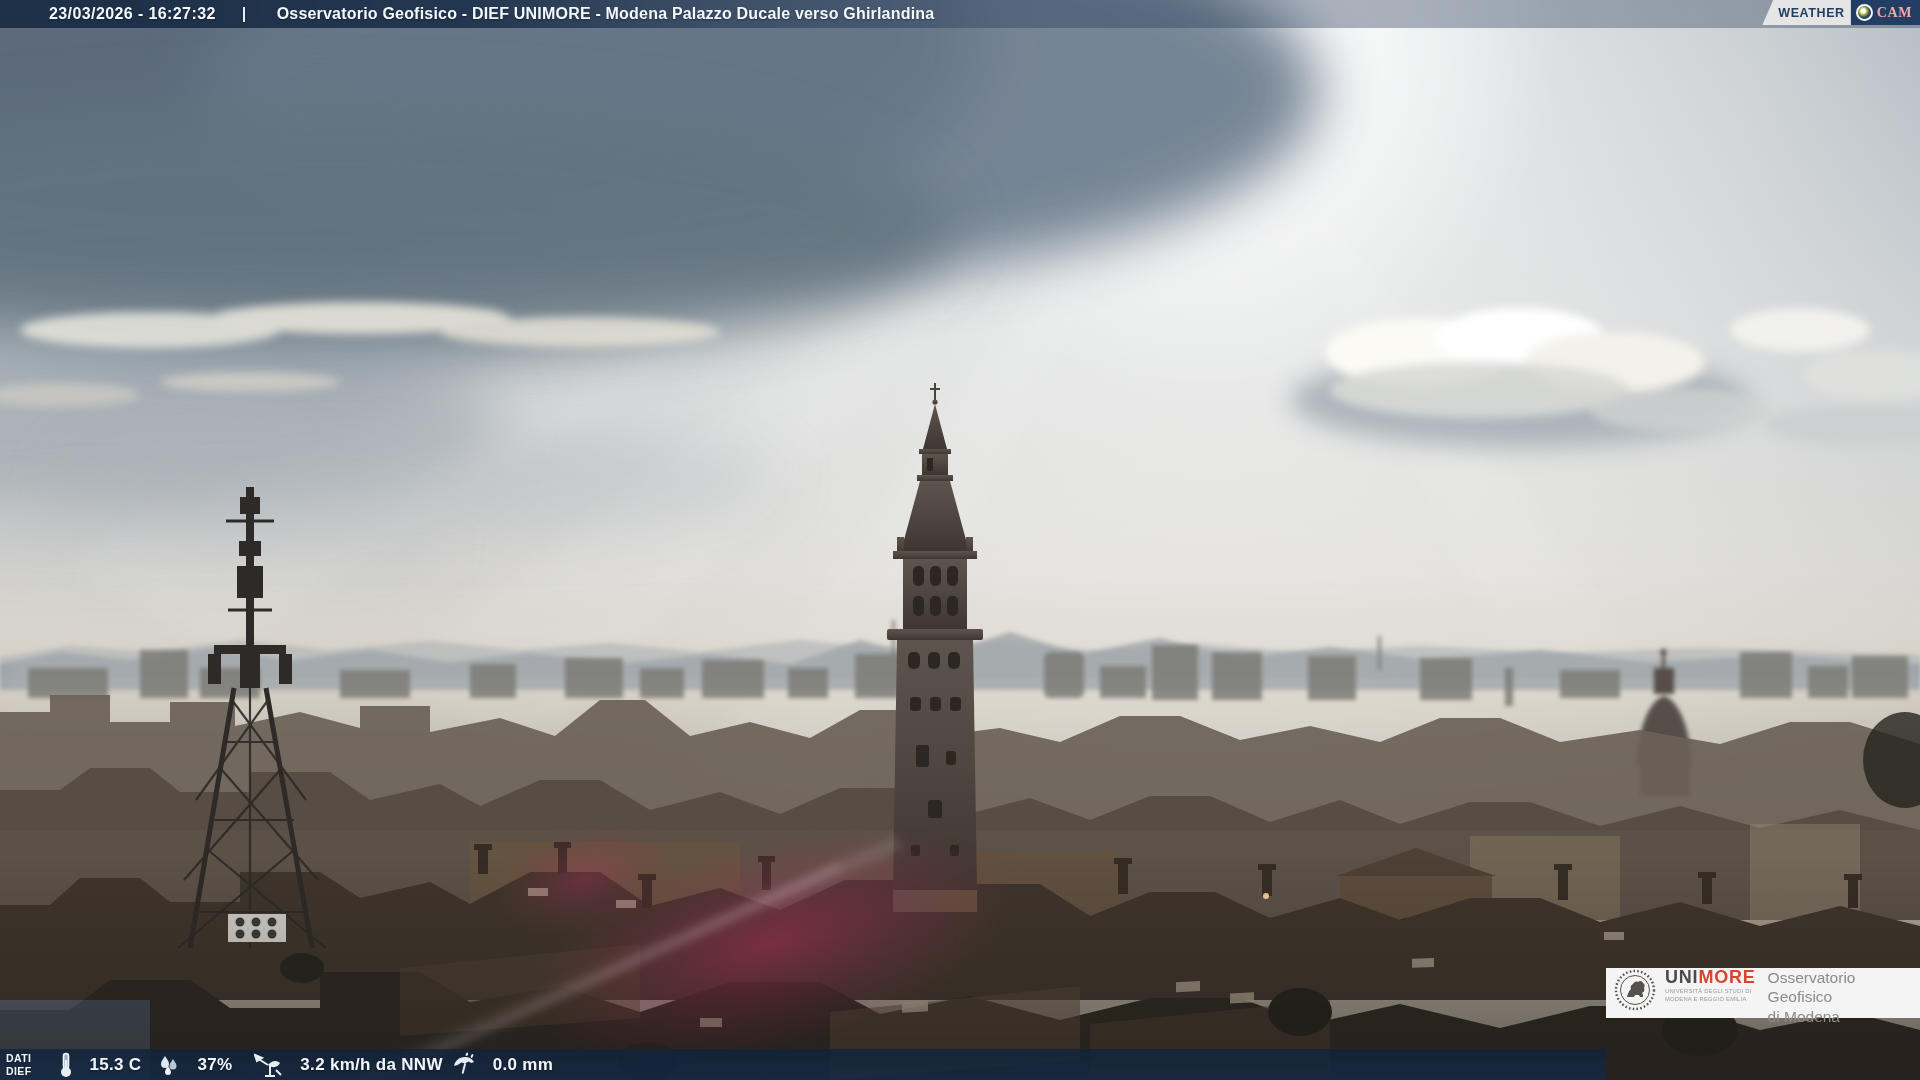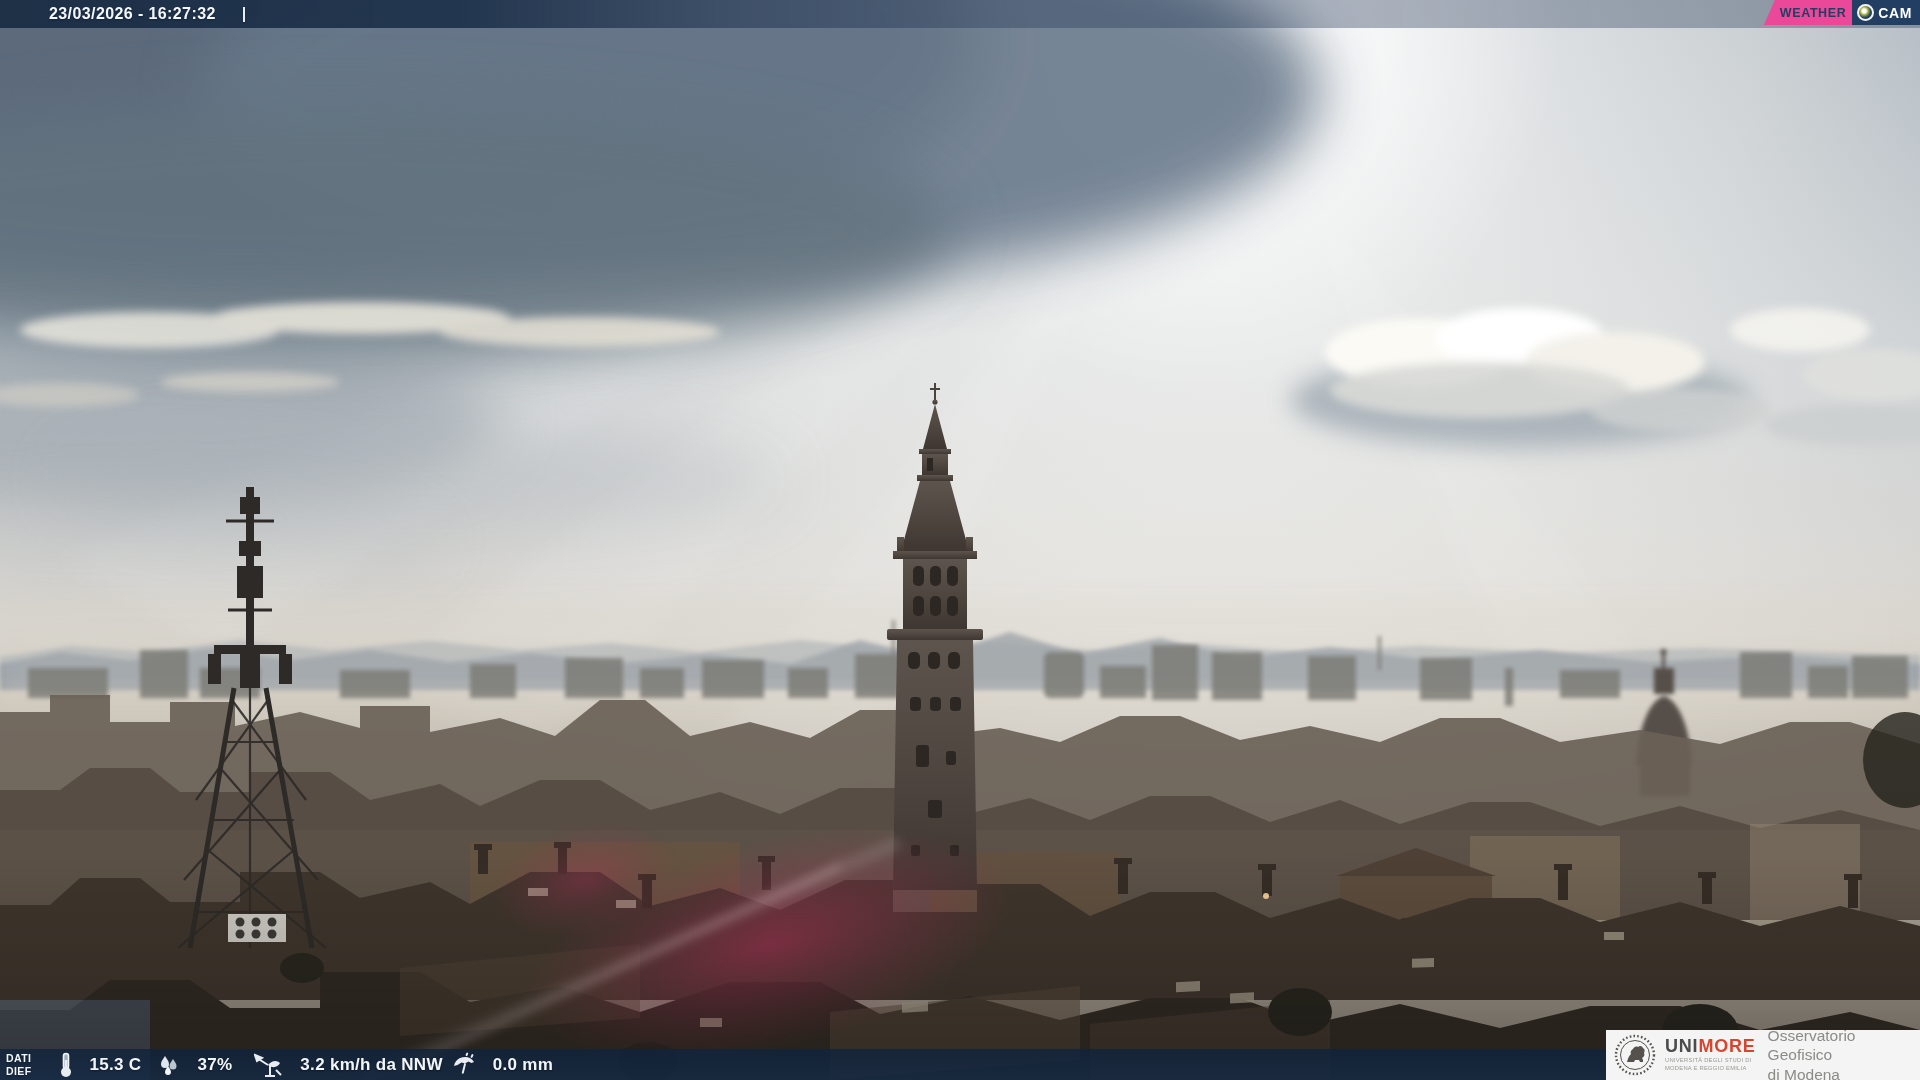--- a/index.html
+++ b/index.html
@@ -23,52 +23,52 @@
   }
   .topbar .dt{margin-left:49px;white-space:nowrap;}
   .topbar .sep{margin:0 30px 0 26px;opacity:.95;}
   .topbar .title{white-space:nowrap;letter-spacing:.2px;}
   
   .wc-chip{
     position:absolute;top:0;right:0;height:25px;display:flex;align-items:stretch;
     cursor:pointer;
   }
   .wc-left{
-    background:#ec4899;display:flex;align-items:center;padding:0 6px 0 16px;
+    background:#e5e5e5;display:flex;align-items:center;padding:0 6px 0 16px;
     clip-path:polygon(11px 0,100% 0,100% 100%,0 100%);
   }
   .wc-weather{color:#223f63;font-size:12.5px;font-weight:bold;letter-spacing:.6px;}
   .wc-right{
     background:#223f63;display:flex;align-items:center;padding:0 8px 0 5px;gap:4px;
   }
   .wc-lens{
     width:13px;height:13px;border-radius:50%;
     background:radial-gradient(circle at 40% 38%, #ffffff 0 18%, #aab43e 34%, #23405f 60%);
     border:2px solid #f2f5f7;box-sizing:content-box;
   }
-  .wc-cam{color:#ffffff;font-size:14px;font-weight:bold;letter-spacing:.6px;}
+  .wc-cam{color:#fca5a5;font-size:14px;font-weight:bold;letter-spacing:.6px;font-family:Liberation Serif, serif;}
   
   .bottombar{
     position:absolute;left:0;top:1049px;width:1606px;height:31px;
     background:linear-gradient(180deg,rgba(16,35,60,.82),rgba(20,42,70,.80));
     display:flex;align-items:center;
     color:#f2f6fa;font-weight:bold;font-size:17px;letter-spacing:.3px;
     text-shadow:0 1px 2px rgba(4,12,26,.5);
   }
   .dati{
     margin-left:6px;margin-right:26px;font-size:10.5px;line-height:1.18;
     text-align:center;letter-spacing:.4px;
   }
   .reading{display:flex;align-items:center;gap:16px;}
   .r-temp{margin-right:16px;} .r-hum{margin-right:22px;} .r-wind{margin-right:8px;}
   .reading svg{display:block;}
   
   .uni-card{
-    position:absolute;left:1606px;top:1030px;width:314px;height:50px;
-    background:#f3f4f3;display:flex;align-items:center;cursor:pointer;
+    position:absolute;left:1606px;top:968px;width:314px;height:50px;
+    background:#f3f4f3;display:flex;cursor:pointer;
   }
   .seal{margin-left:8px;flex:0 0 auto;}
   .uni-block{margin-left:9px;flex:0 0 auto;}
   .uni-word{font-size:18px;font-weight:bold;letter-spacing:.8px;line-height:1;}
   .uni-word .uni{color:#4b4b4b;} .uni-word .more{color:#d6452f;}
   .uni-sub{font-size:5.8px;color:#9a9a95;letter-spacing:.25px;line-height:1.35;margin-top:2px;}
   .org{margin-left:12px;color:#8b8b87;font-size:15.5px;line-height:1.25;}
 </style>
 </head>
 <body>
@@ -363,20 +363,21 @@
       <line x1="360" y1="1080" x2="900" y2="842" stroke="#ffffff" stroke-width="14" opacity=".10"></line>
     </g>
   </g>
 
   <rect x="0" y="860" width="1920" height="220" fill="url(#vign)"></rect>
 </svg>
 
 <div class="topbar">
   <span class="dt">23/03/2026 - 16:27:32</span>
   <span class="sep">|</span>
+  <span class="title">Osservatorio Geofisico - DIEF UNIMORE - Modena Palazzo Ducale verso Ghirlandina</span>
 </div>
 
 <div class="wc-chip">
   <div class="wc-left">
     <span class="wc-weather">WEATHER</span>
   </div>
   <div class="wc-right">
     <span class="wc-lens"></span>
     <span class="wc-cam">CAM</span>
   </div>

